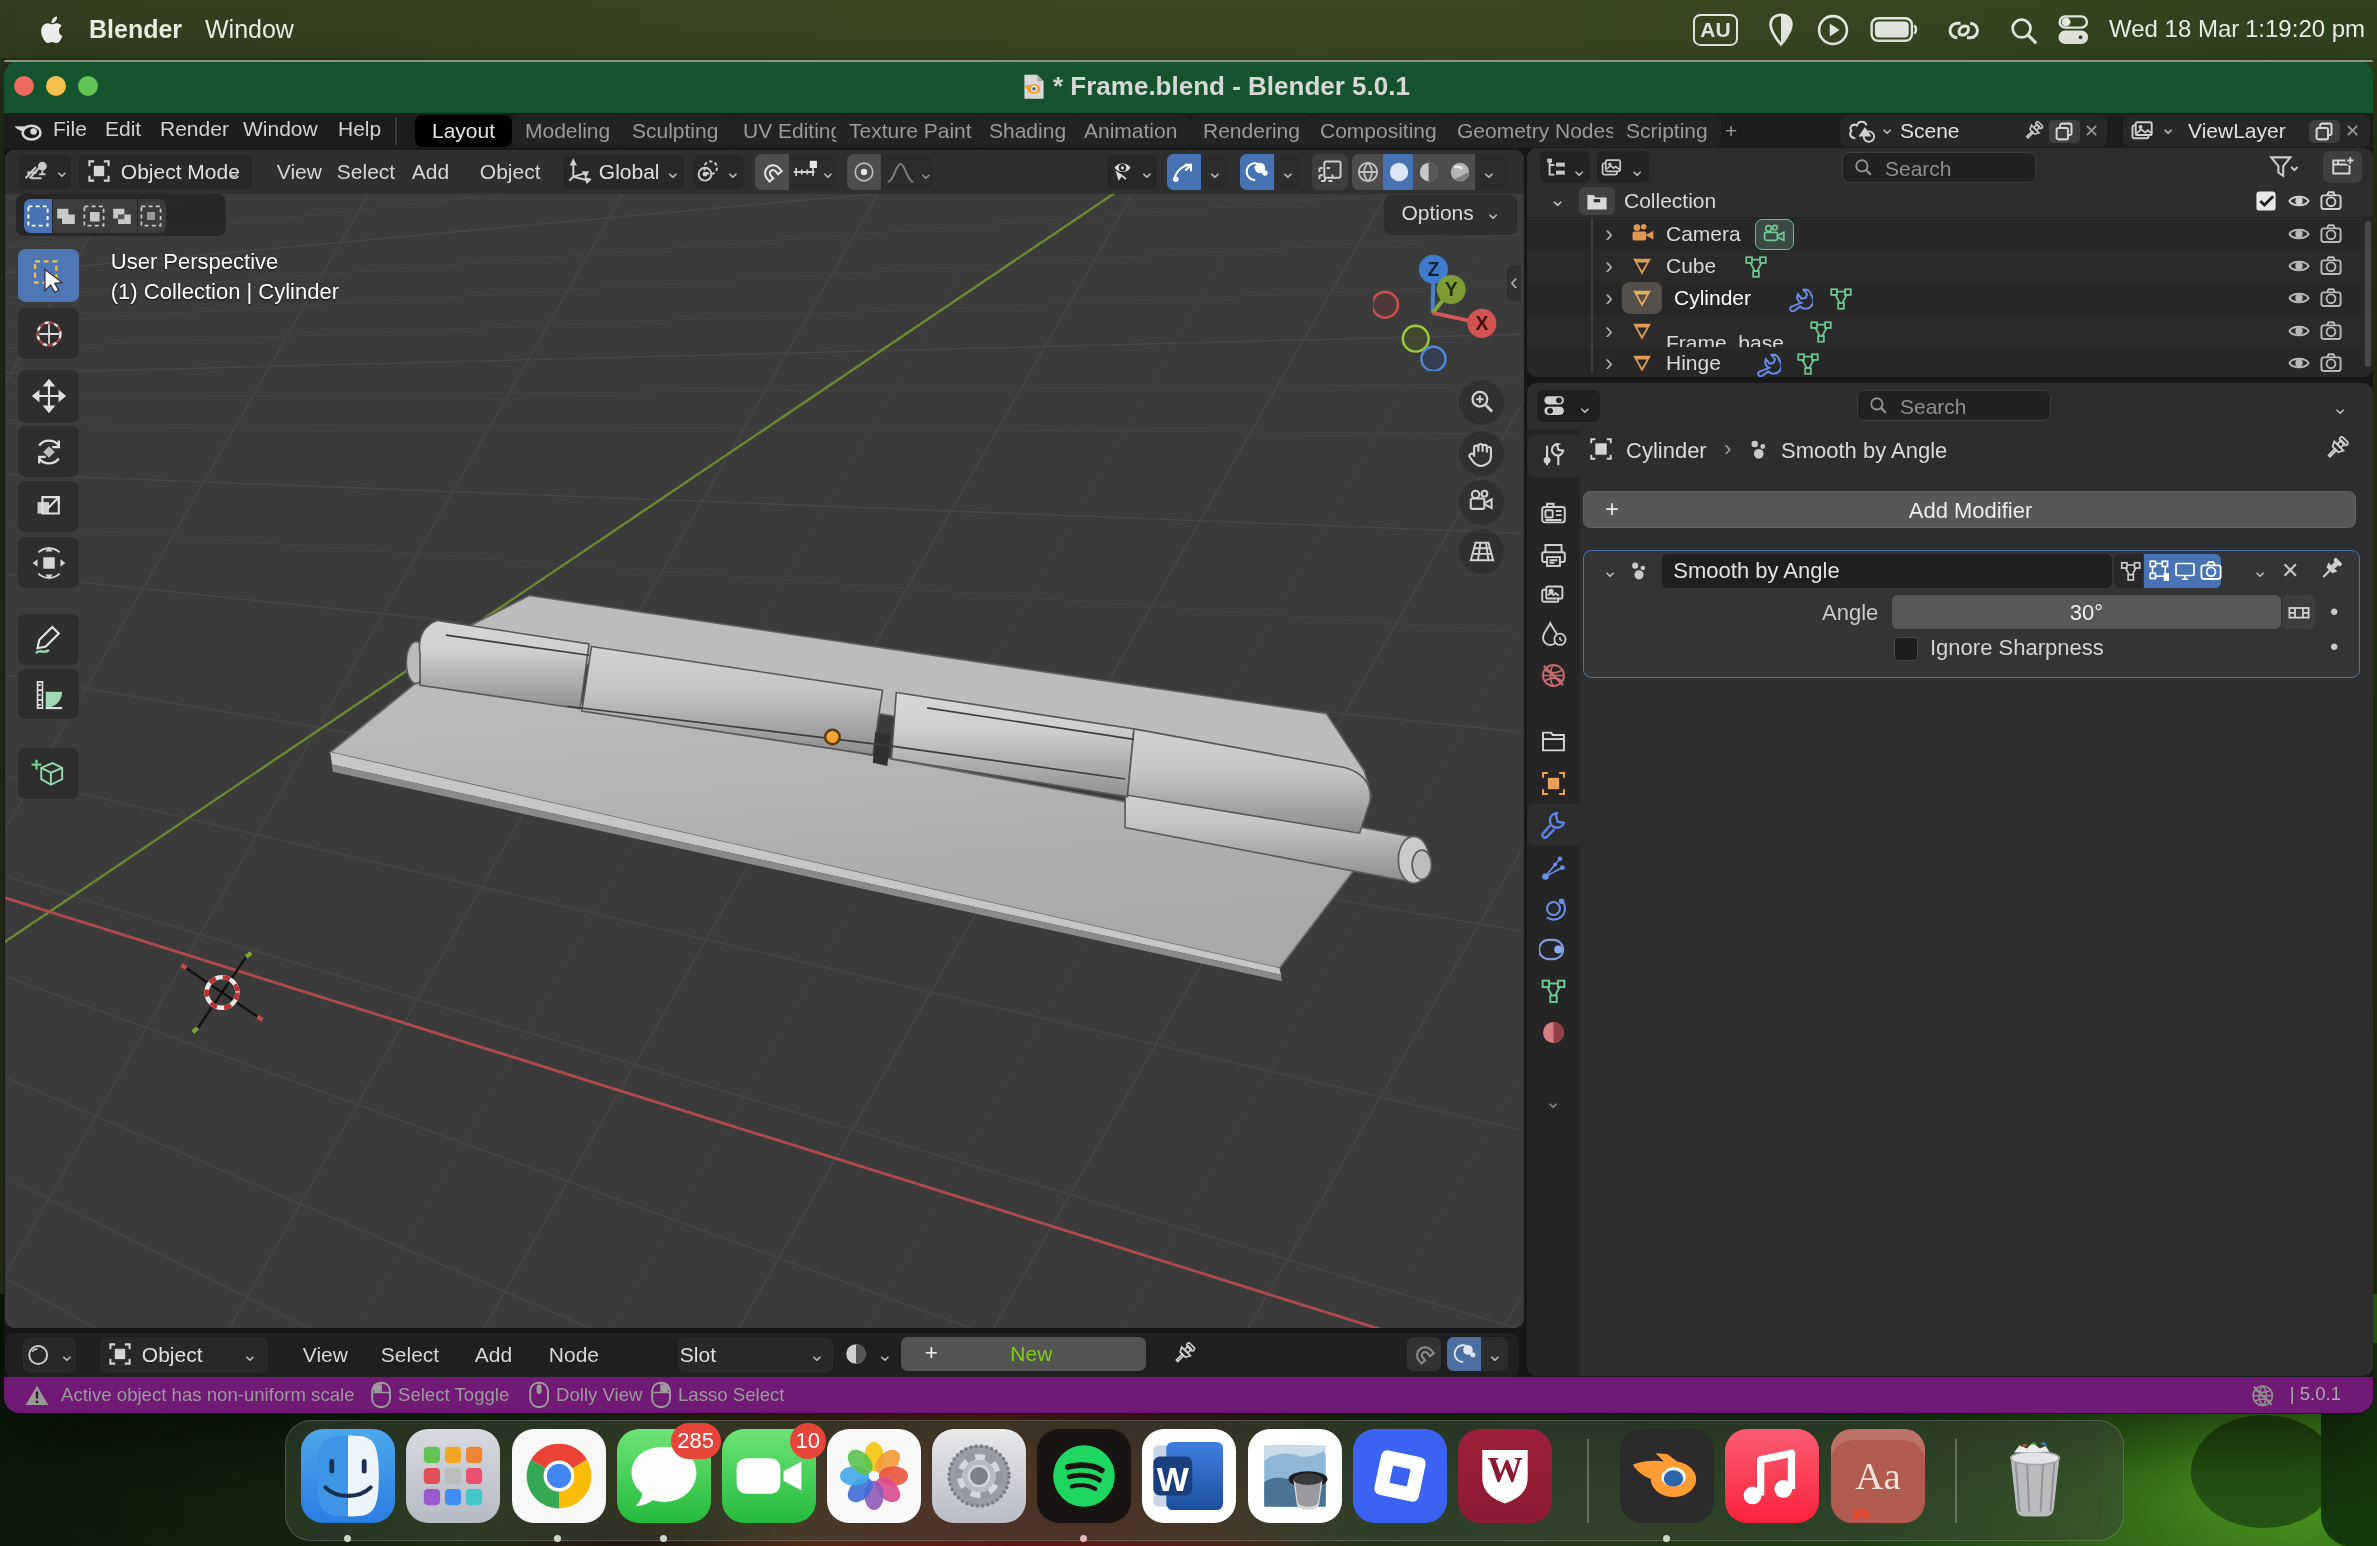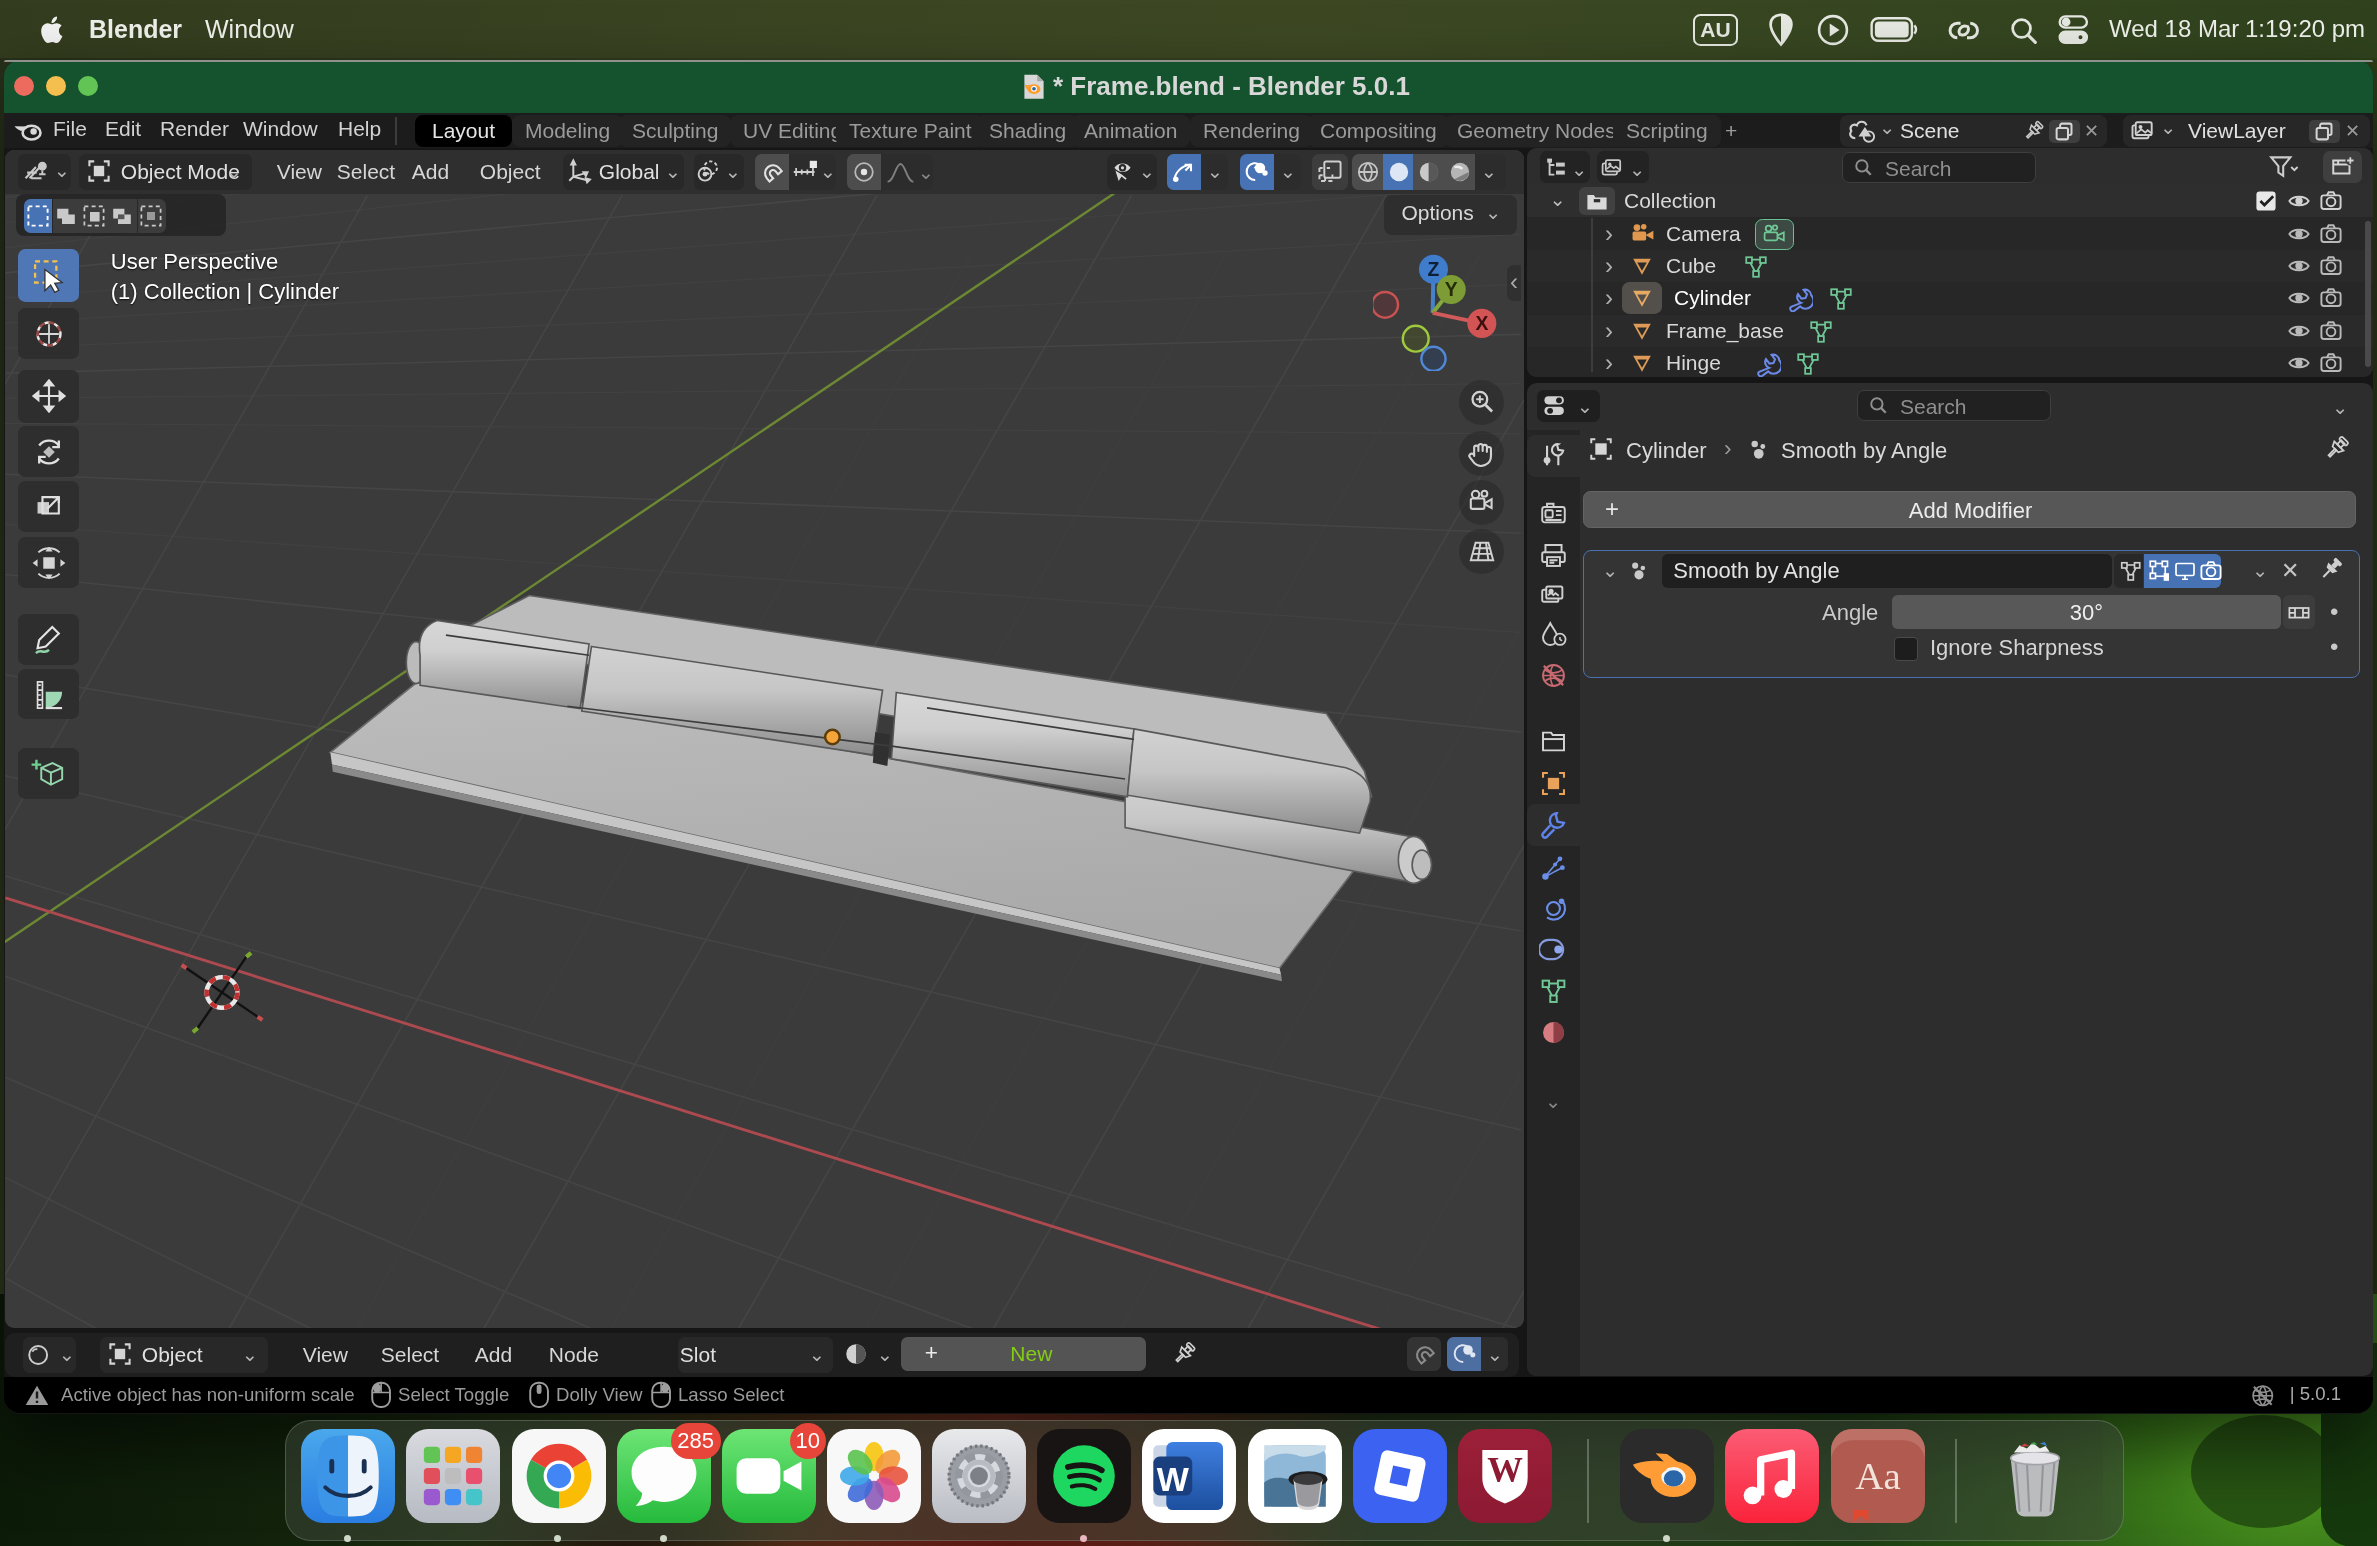--- a/index.html
+++ b/index.html
@@ -25,21 +25,21 @@
 .copybox { position:absolute; top:5.7px; width:31px; height:22.6px; background:#3e3e3e; border-radius:4.9px; text-align:center; }
 .copybox svg { margin-top:0.8px; }
 .xbox { position:absolute; top:5.7px; color:#9a9a9a; font-size:18px; }
 
 #viewport { position:absolute; left:0.8px; top:90px; width:1519px; height:1178px; background:#3b3b3b; border-radius:9.7px; overflow:hidden; }
 #vheader { position:absolute; left:0; top:0; width:1519px; height:44px; background:#2f2f2f; }
 #vtools { position:absolute; left:0; top:44px; width:1519px; height:42px; }
 #vtoolpill { position:absolute; left:11.3px; top:0; width:210px; height:42px; background:rgba(38,38,38,0.9); border-radius:8px; }
 #voptions { position:absolute; right:6.5px; top:0.8px; width:133px; height:40px; background:rgba(46,46,46,0.92); border-radius:8px; }
 #shader { position:absolute; left:0.8px; top:1273px; width:1514px; height:44px; background:#1f1f1f; border-radius:9.7px; }
-#statusbar { position:absolute; left:0; top:1317px; width:2369px; height:36px; background:#000000; border-radius:0 0 16px 16px; color:#9a9a9a; font-size:18.6px; }
+#statusbar { position:absolute; left:0; top:1317px; width:2369px; height:36px; background:#701a75; border-radius:0 0 16px 16px; color:#9a9a9a; font-size:18.6px; }
 #outliner { position:absolute; left:1523px; top:88px; width:846px; height:229px; background:#262626; border-radius:9.7px; overflow:hidden; }
 #props { position:absolute; left:1523px; top:323px; width:846px; height:993px; background:#2d2d2d; border-radius:9.7px; overflow:hidden; }
 #dock { position:absolute; left:285px; top:1420px; width:1839px; height:121px; background:rgba(62,72,58,0.52); border:1.2px solid rgba(255,255,255,0.18); border-radius:26px; }
 .dicon { position:absolute; top:8px; width:94px; height:94px; border-radius:22px; }
 .badge { position:absolute; top:-6.5px; right:-9.7px; height:36px; background:#e8453a; border-radius:18px; color:#fff; font-size:22px; text-align:center; line-height:36px; }
 .ddot { position:absolute; top:114px; width:7.3px; height:7.3px; border-radius:50%; background:#cfd8c8; }
 .hbtn { position:absolute; top:4px; height:36px; background:#282828; border-radius:6.5px; }
 .hgroup { position:absolute; top:4px; height:36px; background:#2c2c2c; border-radius:6.5px; }
 .bluebit { position:absolute; top:0; width:34px; height:36px; background:#4772b3; }
 .shadebit { position:absolute; top:0; width:31px; height:36px; }
@@ -727,21 +727,21 @@
           <path d="M10 8 l2 -4 h6 l2 4" fill="none" stroke="#b9b9b9" stroke-width="2.4"></path>
           <circle cx="15" cy="16" r="5.5" fill="none" stroke="#b9b9b9" stroke-width="2.4"></circle>
         </svg>
     </div>
     <div class="orow" style="top:167px;background:#2a2a2a;">
       <span class="odisc">›</span>
       <svg class="oicon" style="left:103px;" width="24" height="24" viewBox="0 0 30 30">
           <path d="M4 6 h22 L15 26 Z" fill="#dd9b57"></path>
           <path d="M9 10.5 h12 L15 21 Z" fill="#2a2a2a"></path>
         </svg>
-      <span class="otext" style="left:139px;">Frame_base</span>
+      <span class="otext" style="left:139px;margin-top:12px;">Frame_base</span>
       <svg class="oicon" style="left:281px;" width="26" height="26" viewBox="0 0 32 32">
           <g fill="none" stroke="#6fc795" stroke-width="2.2">
             <path d="M7 7 h18 L16 24 Z"></path>
             <rect x="4" y="4" width="7" height="7" fill="#2a2a2a"></rect>
             <rect x="21" y="4" width="7" height="7" fill="#2a2a2a"></rect>
             <rect x="12.5" y="21" width="7" height="7" fill="#2a2a2a"></rect>
           </g>
         </svg>
       <svg class="oeye" viewBox="0 0 32 30">
           <path d="M4 15 C8 8 24 8 28 15 C24 22 8 22 4 15 Z" fill="none" stroke="#b9b9b9" stroke-width="2.4"></path>

